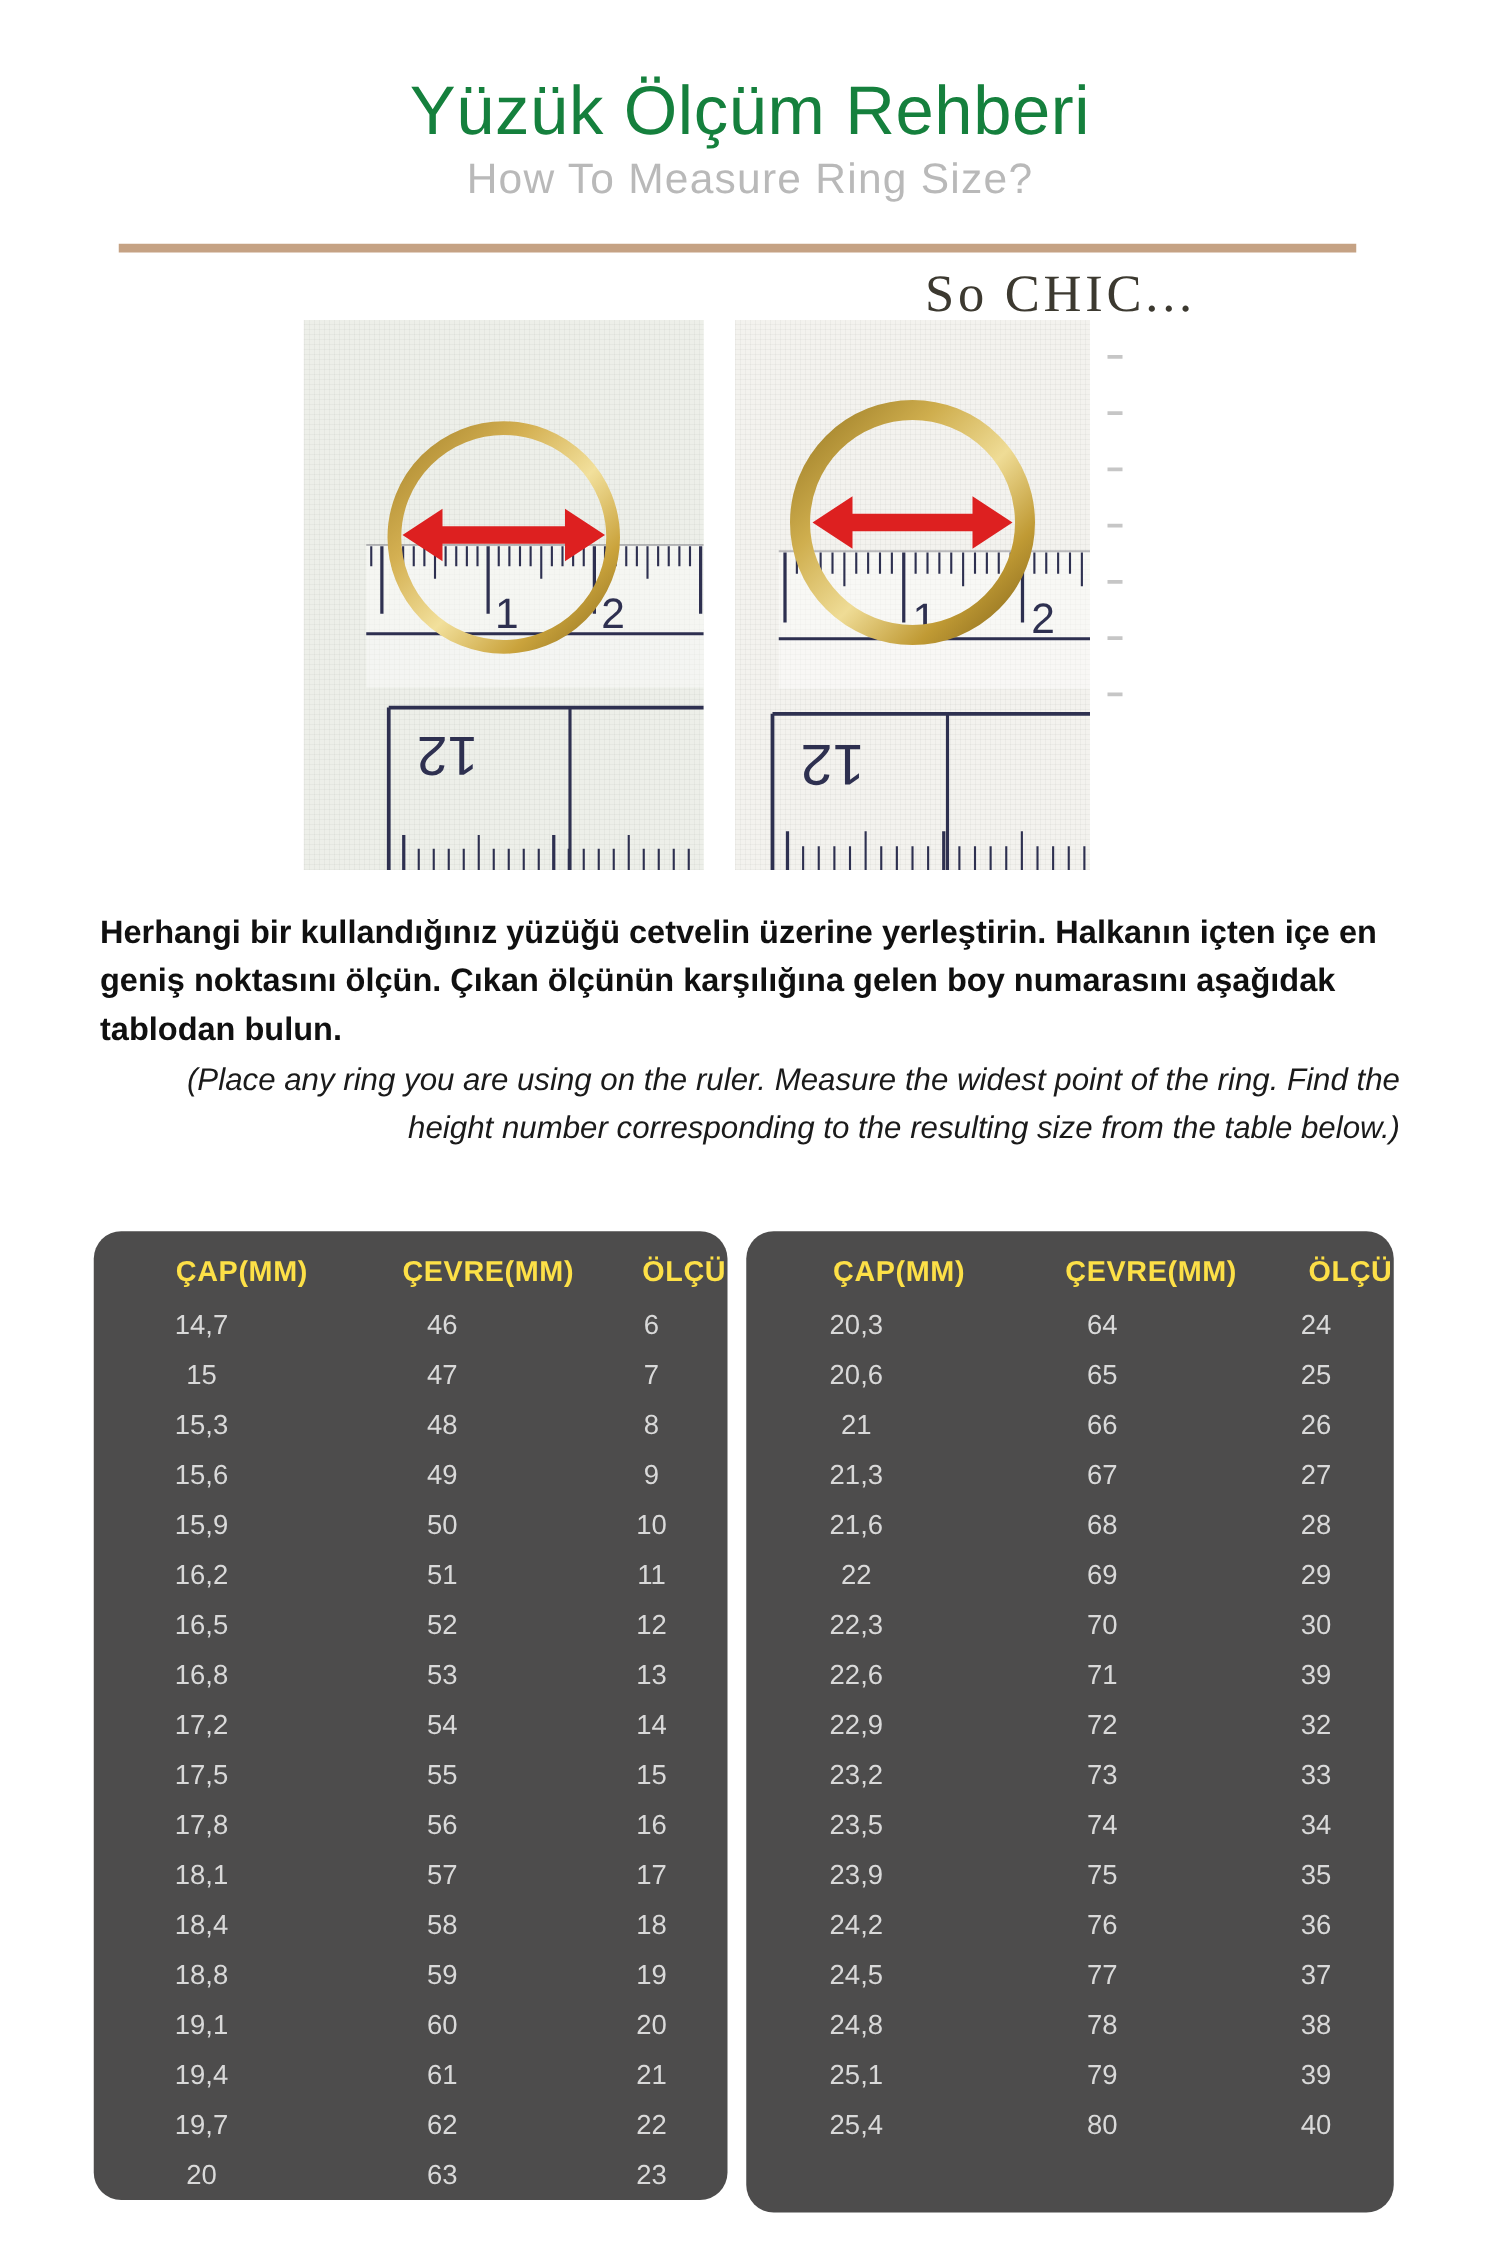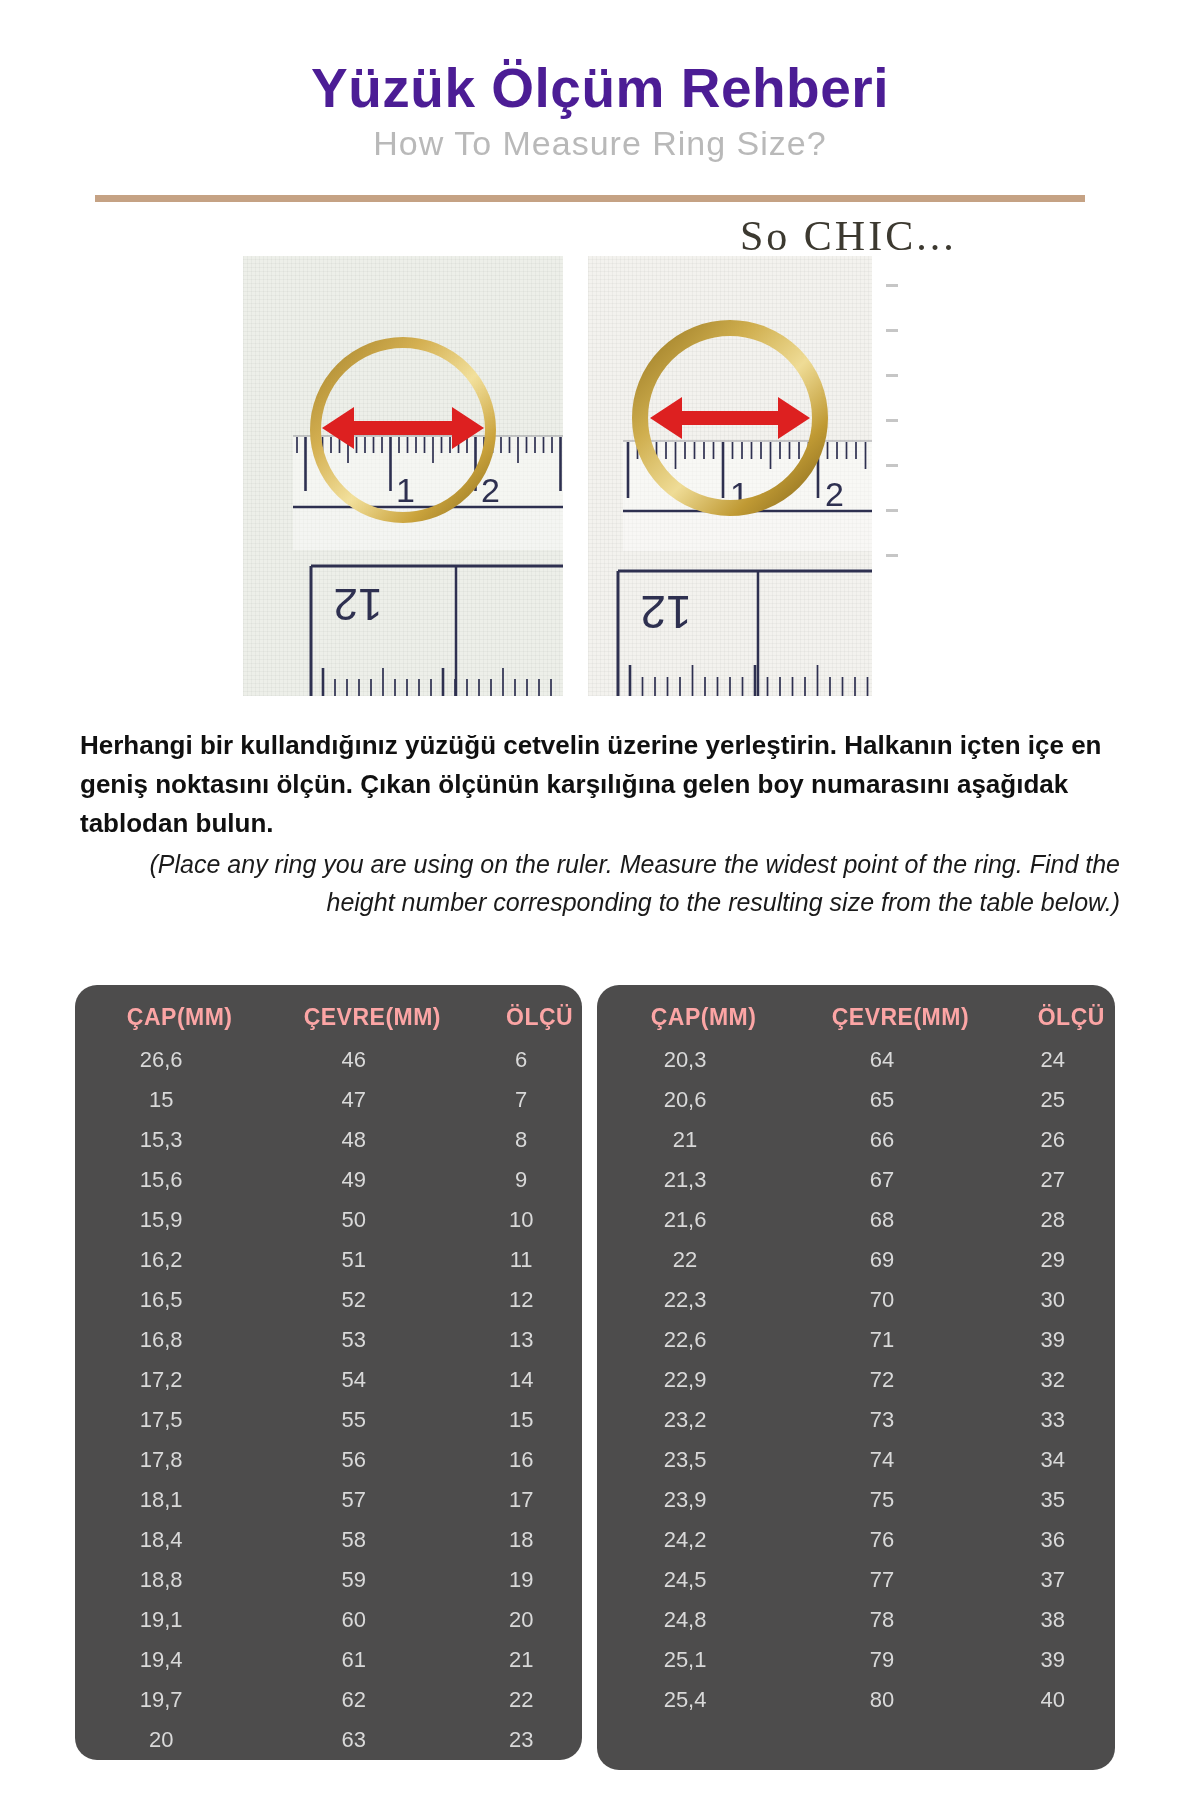--- a/index.html
+++ b/index.html
@@ -1,20 +1,20 @@
 <!DOCTYPE html>
 <html><head>
 <meta charset="utf-8">
 <style>
   html,body{margin:0;padding:0;}
   body{background:#ffffff;font-family:"Liberation Sans", sans-serif;}
   .page{position:relative;width:1200px;height:1798px;background:#ffffff;overflow:hidden;}
 
   .title{position:absolute;top:56px;left:0;width:1200px;text-align:center;
-         font-size:55px;font-weight:700;color:#4c1d95;letter-spacing:0.5px;margin:0;}
+         font-size:55px;font-weight:400;color:#15803d;letter-spacing:0.5px;margin:0;}
   .subtitle{position:absolute;top:124px;left:0;width:1200px;text-align:center;
          font-size:34px;font-weight:400;color:#b9b9b9;letter-spacing:1px;margin:0;}
   .divider{position:absolute;top:195px;left:95px;width:990px;height:7px;background:#c5a284;}
 
   .brand{position:absolute;top:212px;left:740px;width:320px;text-align:left;
          font-family:"Liberation Serif", serif;font-size:42px;color:#3c3930;
          letter-spacing:3px;white-space:nowrap;}
 
   .photo{position:absolute;top:256px;
          background-color:#f0efe9;
@@ -32,21 +32,21 @@
             font-size:26px;font-weight:700;color:#101010;line-height:39px;}
   .instr-en{position:absolute;top:845px;left:80px;width:1040px;margin:0;text-align:right;
             font-size:25px;font-style:italic;color:#1a1a1a;line-height:38px;}
 
   .tables{position:absolute;top:985px;left:75px;display:flex;gap:15px;align-items:flex-start;}
   .size-table-wrap{background:#4d4c4c;border-radius:22px;overflow:hidden;}
   .size-table-wrap.left{width:507px;}
   .size-table-wrap.right{width:518px;padding-bottom:50px;}
   table.size-table{width:100%;border-collapse:collapse;table-layout:fixed;}
   table.size-table col.c1{width:34%;} table.size-table col.c2{width:42%;} table.size-table col.c3{width:24%;}
-  table.size-table th{color:#fca5a5;font-size:23px;font-weight:700;text-align:center;
+  table.size-table th{color:#fde047;font-size:23px;font-weight:700;text-align:right;
                       height:44px;padding-top:10px;letter-spacing:0.5px;padding-left:38px;}
   table.size-table td{color:#d9d9d9;font-size:22px;font-weight:400;text-align:center;height:38px;}
 </style>
 </head>
 <body>
 
 <div class="page">
 
   <h1 class="title">Yüzük Ölçüm Rehberi</h1>
   <h2 class="subtitle">How To Measure Ring Size?</h2>
@@ -242,21 +242,21 @@
           </colgroup>
         <thead>
           <tr>
             <th>ÇAP(MM)</th>
             <th>ÇEVRE(MM)</th>
             <th>ÖLÇÜ</th>
           </tr>
         </thead>
         <tbody id="left-tbody">
             <tr>
-              <td>26,6</td>
+              <td>14,7</td>
               <td>46</td>
               <td>6</td>
             </tr>
             <tr>
               <td>15</td>
               <td>47</td>
               <td>7</td>
             </tr>
             <tr>
               <td>15,3</td>

